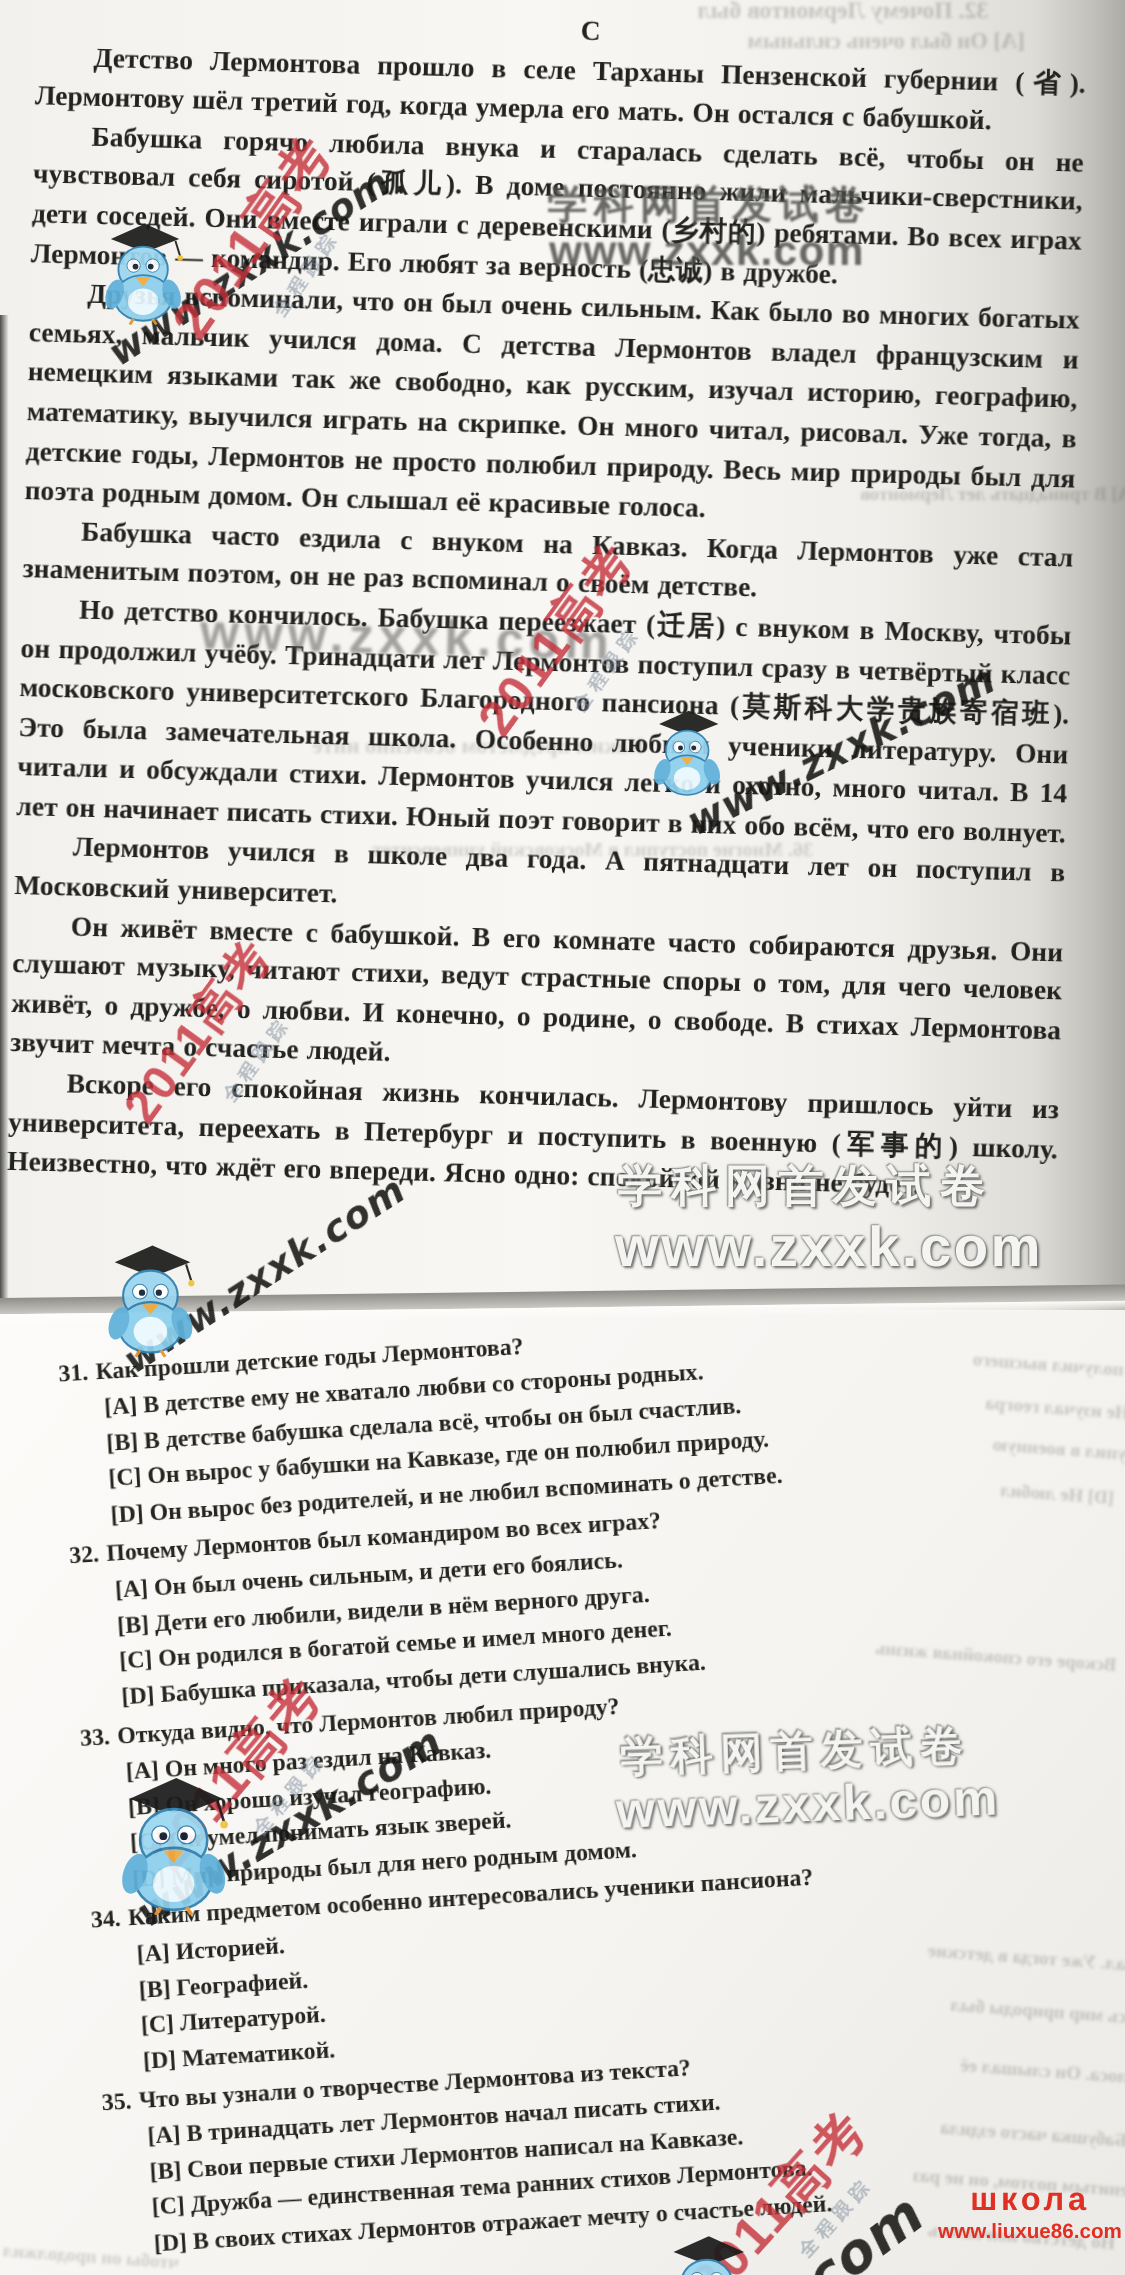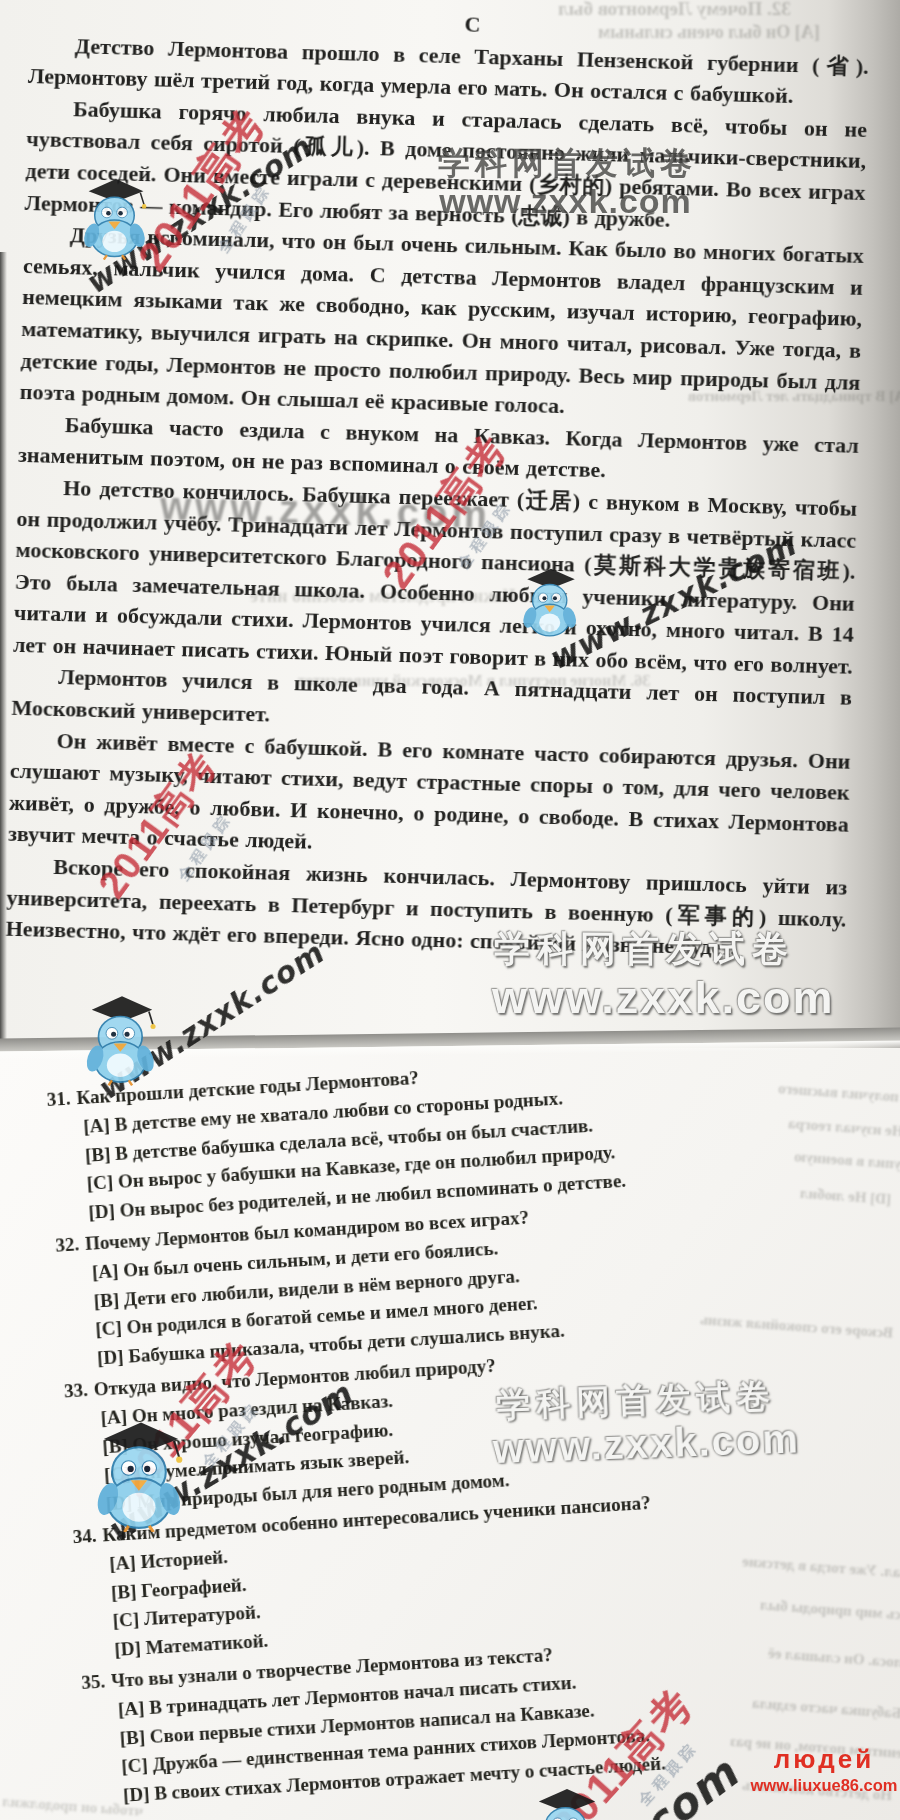--- a/index.html
+++ b/index.html
@@ -248,17 +248,17 @@
         <polygon points="14,30 50,14 86,30 50,44" fill="#1c1c1c"></polygon>
         <ellipse cx="48" cy="62" rx="26" ry="24" fill="#9bd7f1" stroke="#2e7fae" stroke-width="2"></ellipse>
         <ellipse cx="48" cy="92" rx="30" ry="24" fill="#8ccfec" stroke="#2e7fae" stroke-width="2"></ellipse>
         <circle cx="38" cy="58" r="7" fill="#fff" stroke="#2e7fae"></circle>
         <circle cx="58" cy="58" r="7" fill="#fff" stroke="#2e7fae"></circle>
         <polygon points="40,70 56,70 48,80" fill="#f2a93b"></polygon>
       </svg>
   </div>
 
   <div class="liuxue">
-    <div class="name">людей</div>
+    <div class="name">школа</div>
     <div class="url">www.liuxue86.com</div>
   </div>
 
 </div>
 
 </body></html>

